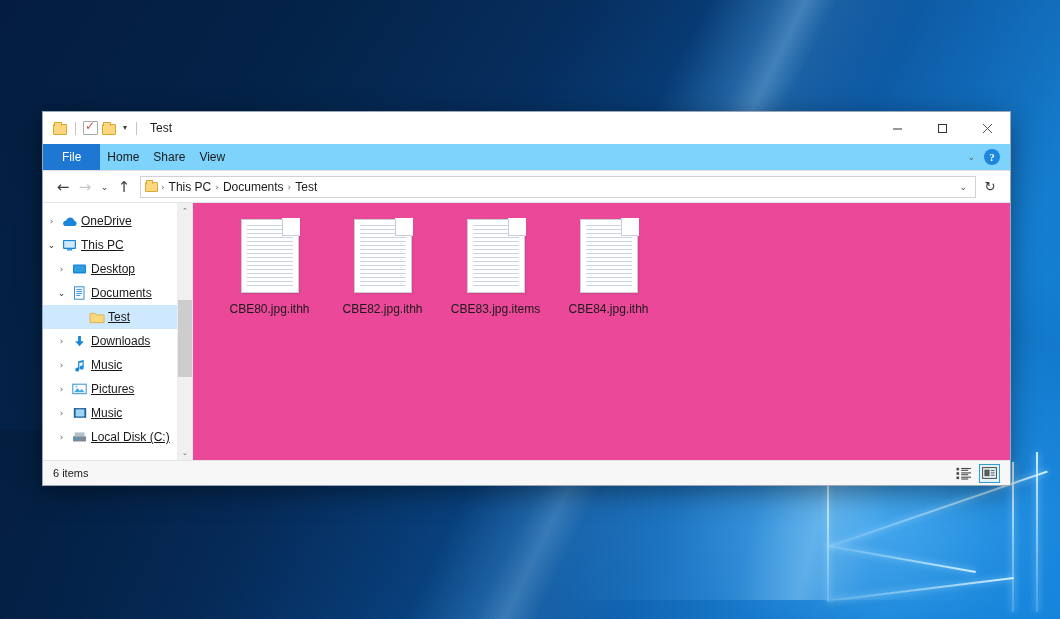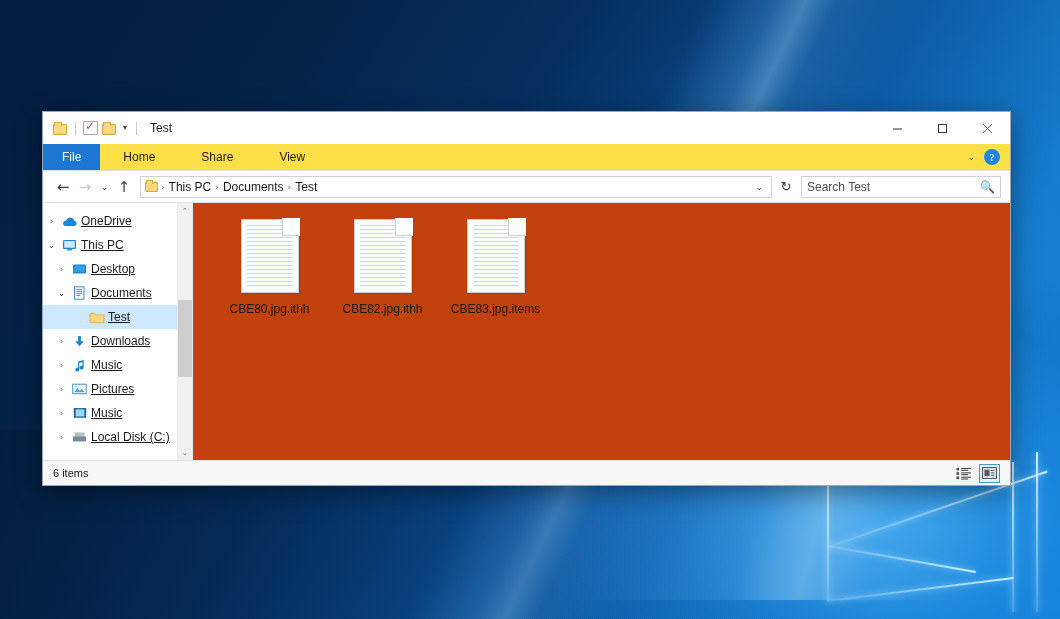--- a/index.html
+++ b/index.html
@@ -114,24 +114,24 @@
   .win-title { font-size:12px; color:#1a1a1a; margin-left:6px; }
 
   .wincontrols { position:absolute; right:0; top:0; display:flex; height:32px; }
   .wc { width:45px; height:32px; display:flex; align-items:center; justify-content:center; }
   .wc svg { display:block; }
 
   
   .ribbon {
     height:27px; display:flex; align-items:stretch;
     border-bottom:1px solid #dededf; flex:0 0 auto; position:relative;
-    background:#fde047;
+    background:#7dd3fc;
   }
   .tab {
-    padding:0 23px; display:flex; align-items:center;
+    padding:0 7px; display:flex; align-items:center;
     font-size:12px; color:#1a1a1a;
   }
   .tab-file {
     background:#1e77d3; color:#ffffff; padding:0 19px;
   }
   .ribbon-right {
     margin-left:auto; display:flex; align-items:center; gap:9px; padding-right:10px;
   }
   .rb-caret { font-size:9px; color:#5c5c5c; font-family:"DejaVu Sans", sans-serif; }
   .help-icon {
@@ -222,21 +222,21 @@
     height:15px; width:15px; display:flex; align-items:center; justify-content:center;
     font-size:7px; color:#5a5a5a; font-family:"DejaVu Sans", sans-serif; flex:0 0 15px;
   }
   .sb-track { flex:1; width:15px; position:relative; }
   .sb-thumb {
     position:absolute; left:0; width:15px; background:#cdcdcd;
     top:36%; height:34%;
   }
 
   .content {
-    flex:1; background:#c2410c; position:relative;
+    flex:1; background:#ec4899; position:relative;
     border-left:1px solid #e8e8e8; min-width:0;
     padding:14px 0 0 20px;
   }
   .filegrid { display:flex; flex-wrap:wrap; gap:0; }
   .fileitem {
     width:113px; height:116px;
     display:flex; flex-direction:column; align-items:center;
     padding-top:2px;
   }
   .doc-icon {
@@ -366,24 +366,20 @@
           <span class="crumb-sep">›</span>
           <span class="crumb">Documents</span>
           <span class="crumb-sep">›</span>
           <span class="crumb">Test</span>
         </div>
         <span class="addr-caret">⌄</span>
       </div>
 
       <div class="refresh-btn">↻</div>
 
-      <div class="searchbox">
-        <input type="text" placeholder="Search Test" style="">
-        <span class="search-glyph">🔍</span>
-      </div>
     </div>
 
     <div class="body">
 
       <div class="navpane">
         <div class="tree">
 
           <div class="tnode">
             <span class="twist">›</span>
             <span class="tico">
@@ -540,20 +536,27 @@
           </div>
 
           <div class="fileitem">
             <div class="doc-icon">
               <div class="doc-lines"></div>
               <div class="doc-fold"></div>
             </div>
             <div class="fname">CBE83.jpg.items</div>
           </div>
 
+          <div class="fileitem">
+            <div class="doc-icon">
+              <div class="doc-lines"></div>
+              <div class="doc-fold"></div>
+            </div>
+            <div class="fname">CBE84.jpg.ithh</div>
+          </div>
 
 
         </div>
       </div>
     </div>
 
     <div class="statusbar">
       <span class="status-text">6 items</span>
       <div class="viewbtns">
         <div class="vbtn">

